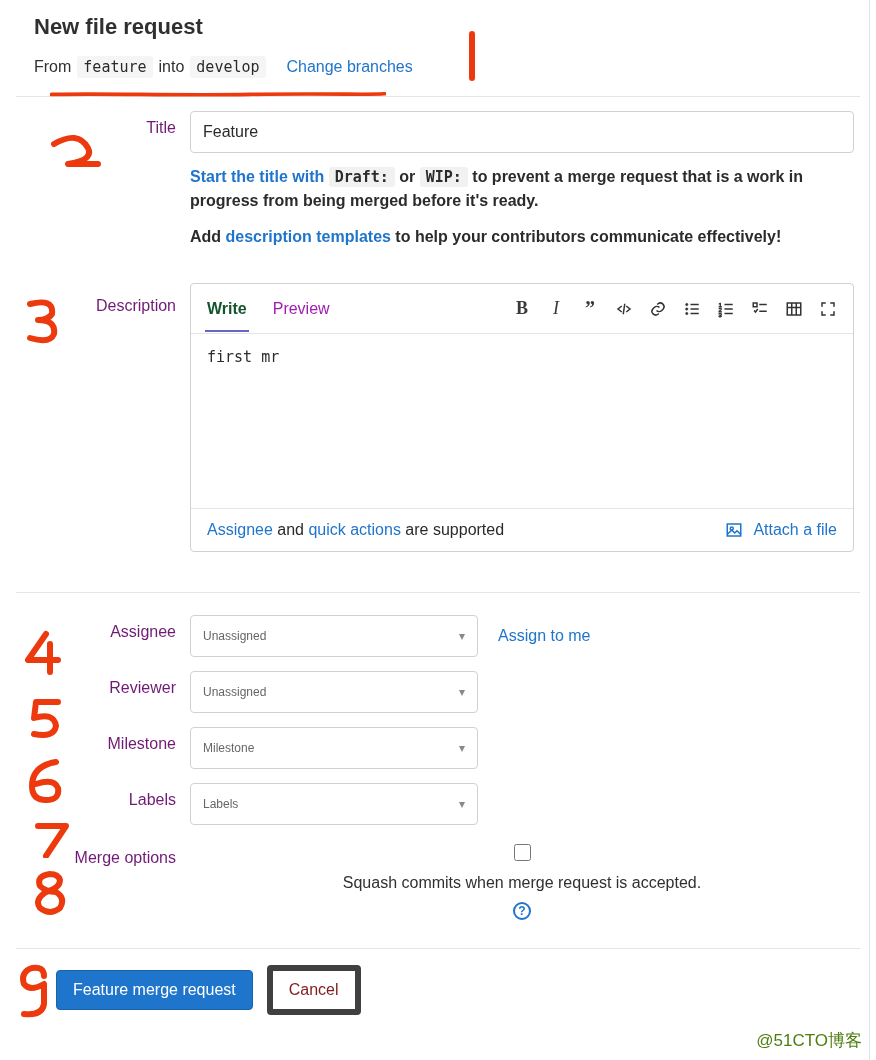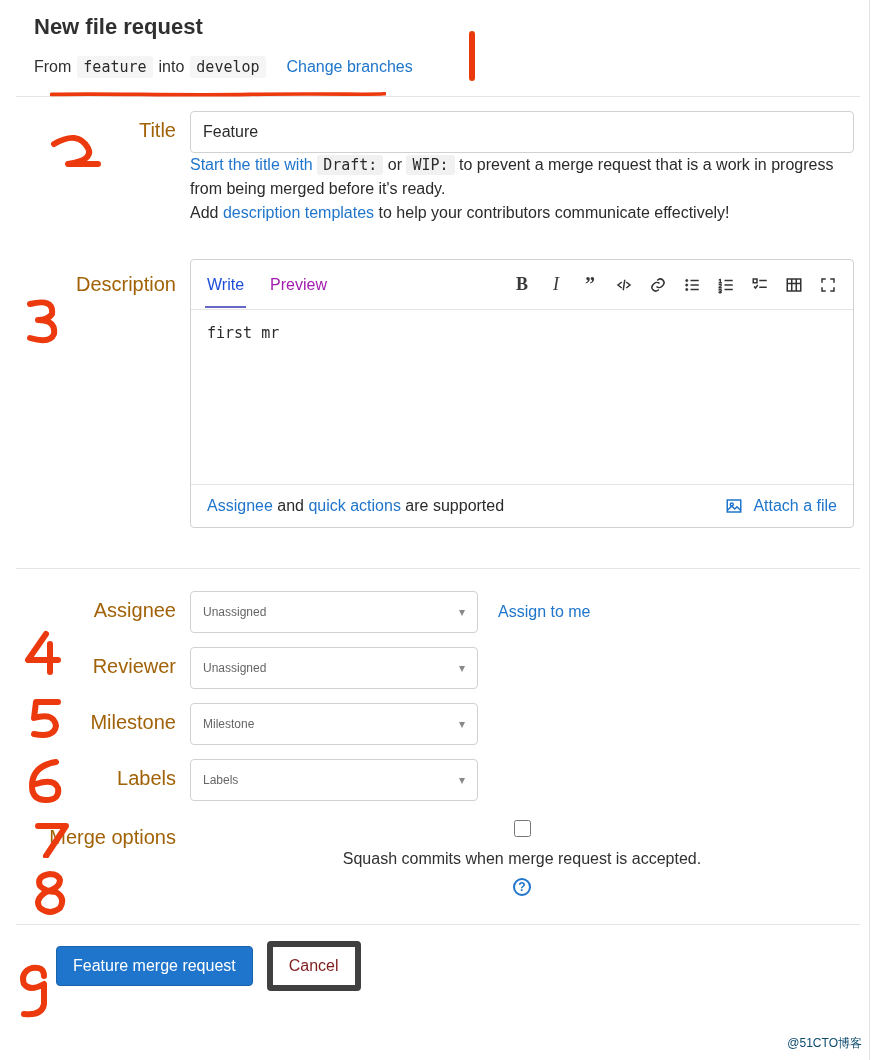--- a/index.html
+++ b/index.html
@@ -56,41 +56,42 @@
     display: flex;
     align-items: flex-start;
     padding: 14px 0 0 0;
     position: relative;
   }
   .form-row .lbl {
     width: 174px;
     text-align: right;
     padding-right: 14px;
     padding-top: 8px;
-    font-size: 20px;
-    color: #a16207;
+    font-size: 16px;
+    color: #701a75;
     flex-shrink: 0;
   }
   .form-row .ctl { flex: 1; min-width: 0; padding-right: 6px; }
 
   input.text-input {
     width: 100%;
     height: 42px;
     border: 1px solid #d1d1d1;
     border-radius: 4px;
     padding: 0 12px;
     font-size: 16px;
     color: #2b2b2b;
   }
 
   .hint {
-    margin-top: 0;
+    margin-top: 12px;
     font-size: 16px;
     line-height: 1.5;
     color: #2b2b2b;
+    font-weight: bold;
   }
   .hint code {
     font-family: ui-monospace, SFMono-Regular, Menlo, Consolas, monospace;
     background: #f1f1f1;
     padding: 1px 6px;
     border-radius: 3px;
     font-size: 15px;
   }
 
   
@@ -108,21 +109,21 @@
     height: 50px;
   }
   .etab {
     padding: 14px 2px 12px;
     margin-right: 22px;
     font-size: 16px;
     color: #a21caf;
     cursor: pointer;
     border-bottom: 2px solid transparent;
   }
-  .etab.active { color: #1d4ed8; border-bottom-color: #6666c4; font-weight: 400; }
+  .etab.active { color: #14532d; border-bottom-color: #6666c4; font-weight: 700; }
 
   .etoolbar {
     margin-left: auto;
     display: flex;
     gap: 12px;
     align-items: center;
     color: #3a3a3a;
   }
   .etoolbar .ticon {
     width: 22px; height: 22px;
@@ -233,22 +234,22 @@
     border: 6px solid #404040;
     border-radius: 4px;
     padding: 10px 16px;
     font-size: 16px;
     cursor: pointer;
   }
 
   .watermark {
     position: absolute;
     right: 14px; bottom: 8px;
-    font-size: 12px;
-    color: #0c4a6e;
+    font-size: 17px;
+    color: #4d7c0f;
   }
 
   .right-border {
     position: absolute;
     right: 6px; top: 0; bottom: 0;
     width: 1px;
     background: #e3e3e3;
   }
 
   

